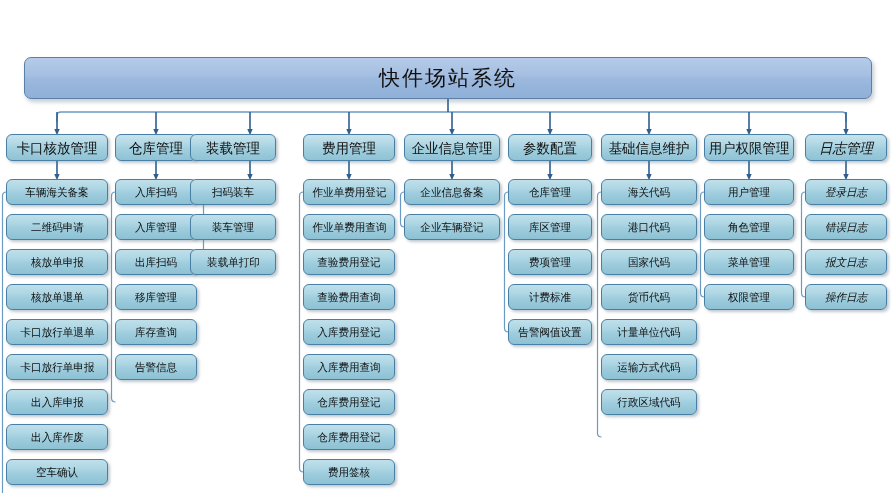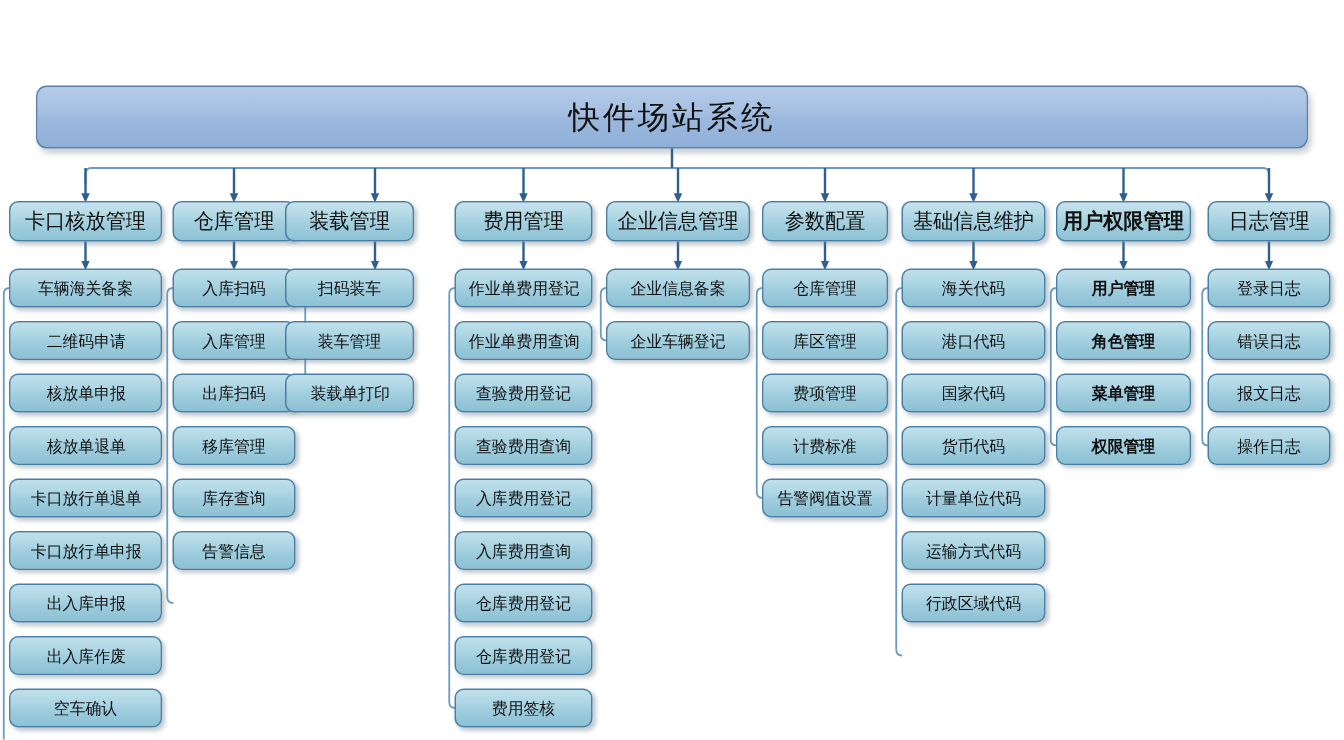--- a/index.html
+++ b/index.html
@@ -310,38 +310,38 @@
         <div class="node">
           <span class="label">计量单位代码</span>
         </div>
         <div class="node">
           <span class="label">运输方式代码</span>
         </div>
         <div class="node">
           <span class="label">行政区域代码</span>
         </div>
       </div>
-      <div class="column" style="left: 704px; width: 90px; font-weight: bold;">
+      <div class="column" style="left: 704px; width: 90px;">
         <div class="node head">
           <span class="label">用户权限管理</span>
         </div>
         <div class="node">
           <span class="label">用户管理</span>
         </div>
         <div class="node">
           <span class="label">角色管理</span>
         </div>
         <div class="node">
           <span class="label">菜单管理</span>
         </div>
         <div class="node">
           <span class="label">权限管理</span>
         </div>
       </div>
-      <div class="column" style="left: 805px; width: 82px;">
+      <div class="column" style="left: 805px; width: 82px; font-style: italic;">
         <div class="node head">
           <span class="label">日志管理</span>
         </div>
         <div class="node">
           <span class="label">登录日志</span>
         </div>
         <div class="node">
           <span class="label">错误日志</span>
         </div>
         <div class="node">

